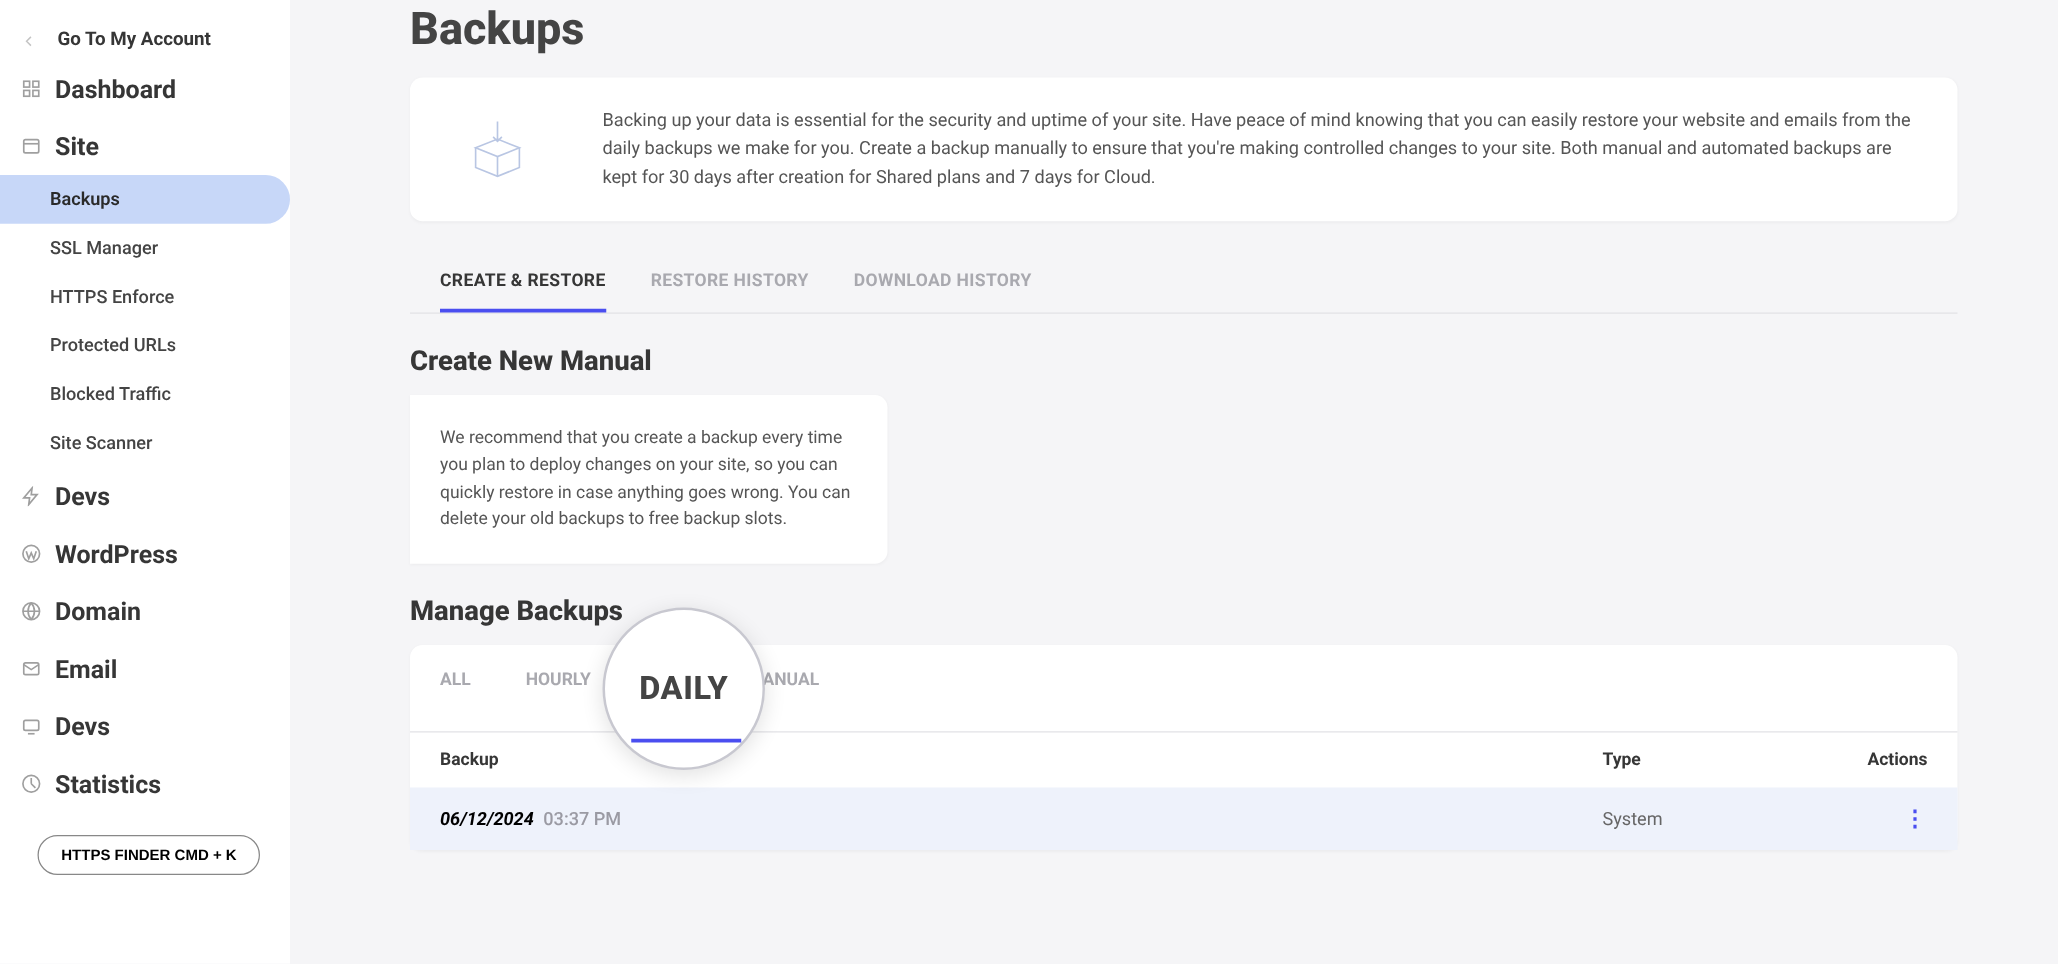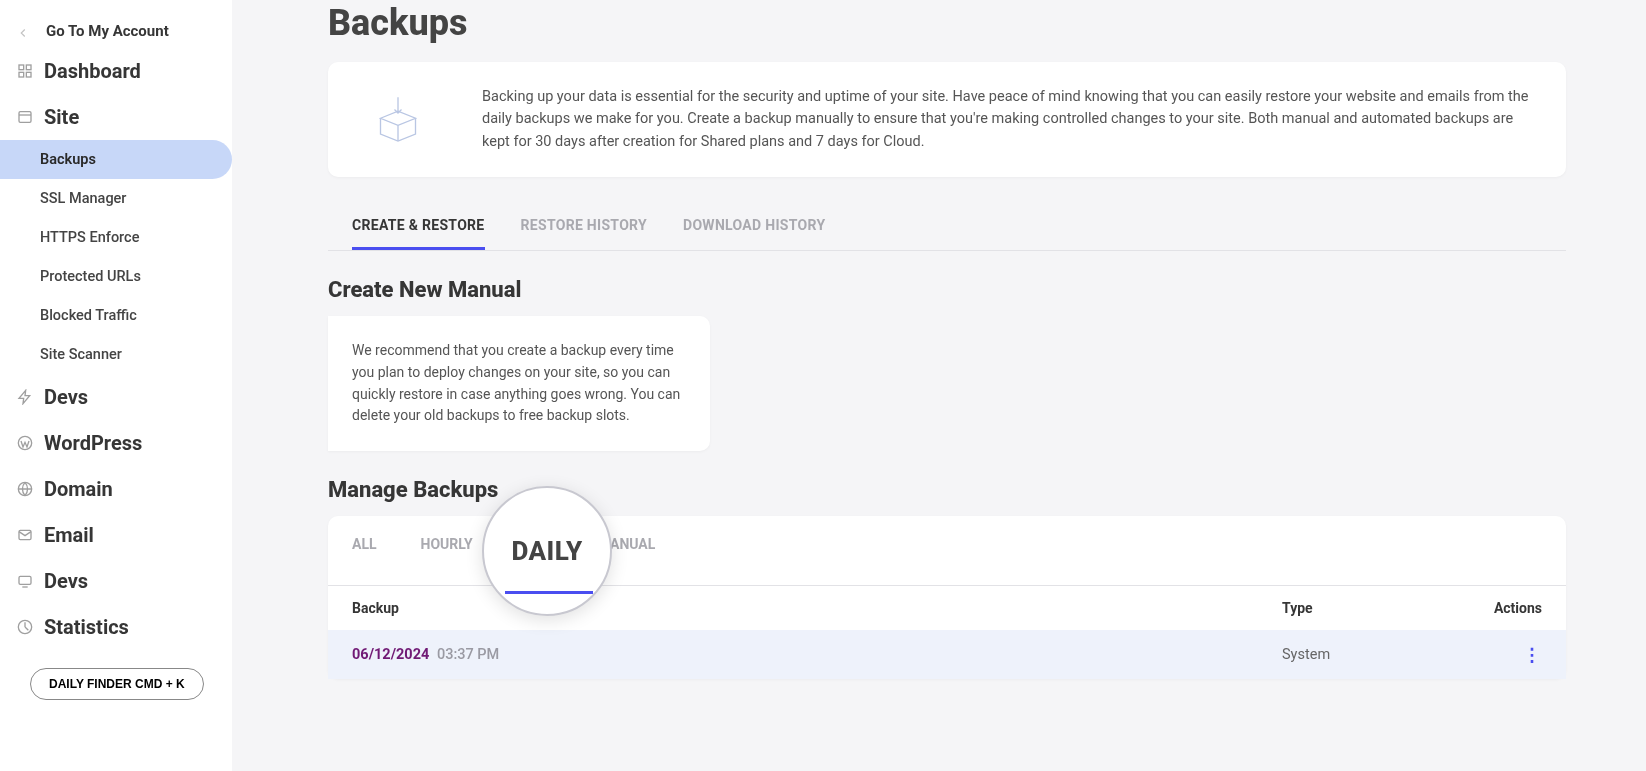--- a/index.html
+++ b/index.html
@@ -168,21 +168,21 @@
   .table-tab { font-size:14px; font-weight:700; color:#a9a9af; cursor:pointer; padding-bottom:12px; }
   .table-tab.active { color:#363636; border-bottom:3px solid #4a4ef0; }
   .table-head,.table-row {
     display:grid;
     grid-template-columns: 1fr 170px 90px;
     padding: 14px 24px;
     align-items:center;
   }
   .table-head { font-weight:700; font-size:14px; }
   .table-row { background:#eef2fb; font-size:14.5px; }
-  .row-date { font-weight:700; color:#701a75; }
+  .row-date { font-weight:700; color:#000000;font-style:italic; }
   .row-time { color:#9a9aa3; font-weight:500; margin-left:4px; }
   .row-type { color:#666; }
   .actions-cell { text-align:right; }
   .kebab { cursor:pointer; color:#4a4ef0; font-size:18px; font-weight:bold; letter-spacing:1px; }
 
   .magnifier {
     position:absolute;
     top:-30px; left:154px;
     width:130px; height:130px;
     border-radius:50%;
@@ -284,21 +284,21 @@
   </div>
   <div class="nav-item">
     <span class="icon">
         <svg width="16" height="16" viewBox="0 0 24 24" fill="none" stroke="#777" stroke-width="2">
           <circle cx="12" cy="12" r="10"></circle>
           <path d="M12 12V5M12 12l5 5"></path>
         </svg>
       </span>
     <span>Statistics</span>
   </div>
-  <button class="tool-finder"><span>DAILY FINDER CMD + K</span></button>
+  <button class="tool-finder"><span>HTTPS FINDER CMD + K</span></button>
 </aside>
 
 <main class="main">
   <h1 class="page-title">Backups</h1>
 
   <div class="intro-card">
     <div class="box-icon">
       <svg width="56" height="56" viewBox="0 0 64 64" fill="none" stroke="#b9c6e3" stroke-width="1.5">
         <path d="M32 6v18"></path>
           <path d="M28 20l4 4 4-4"></path>

